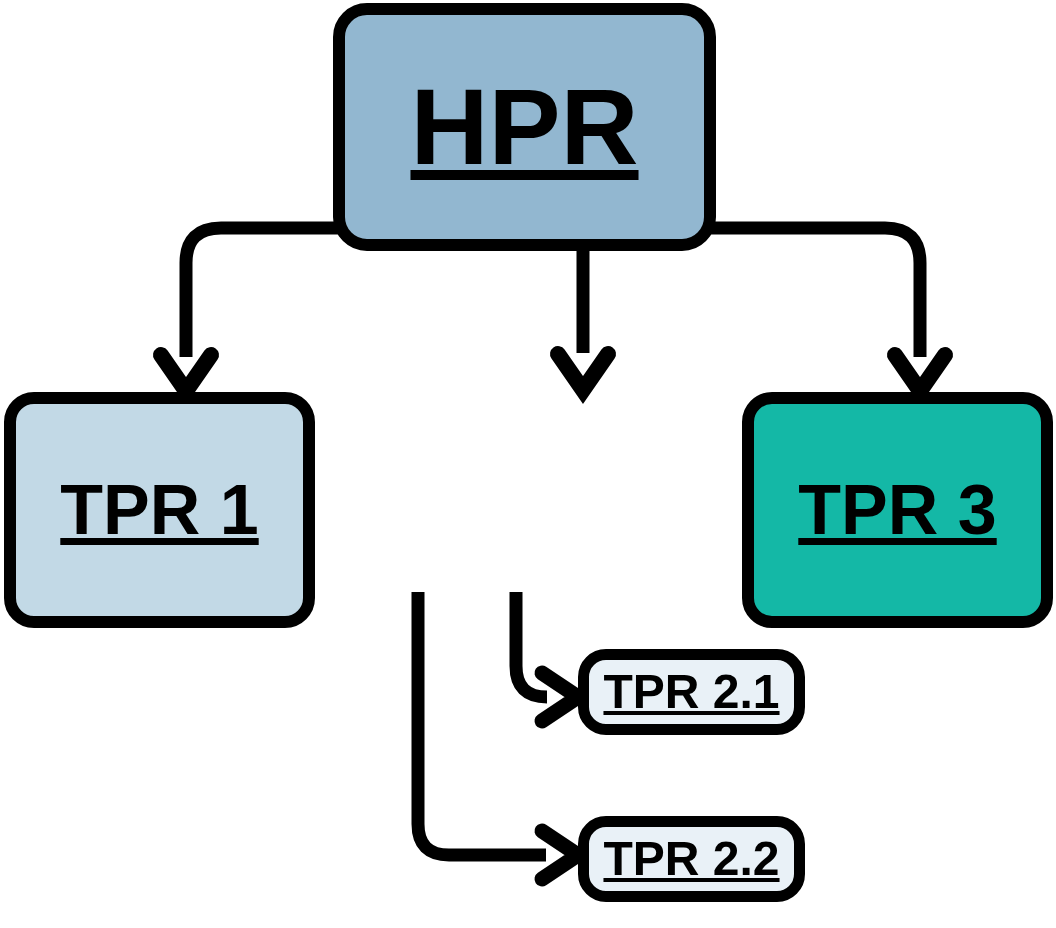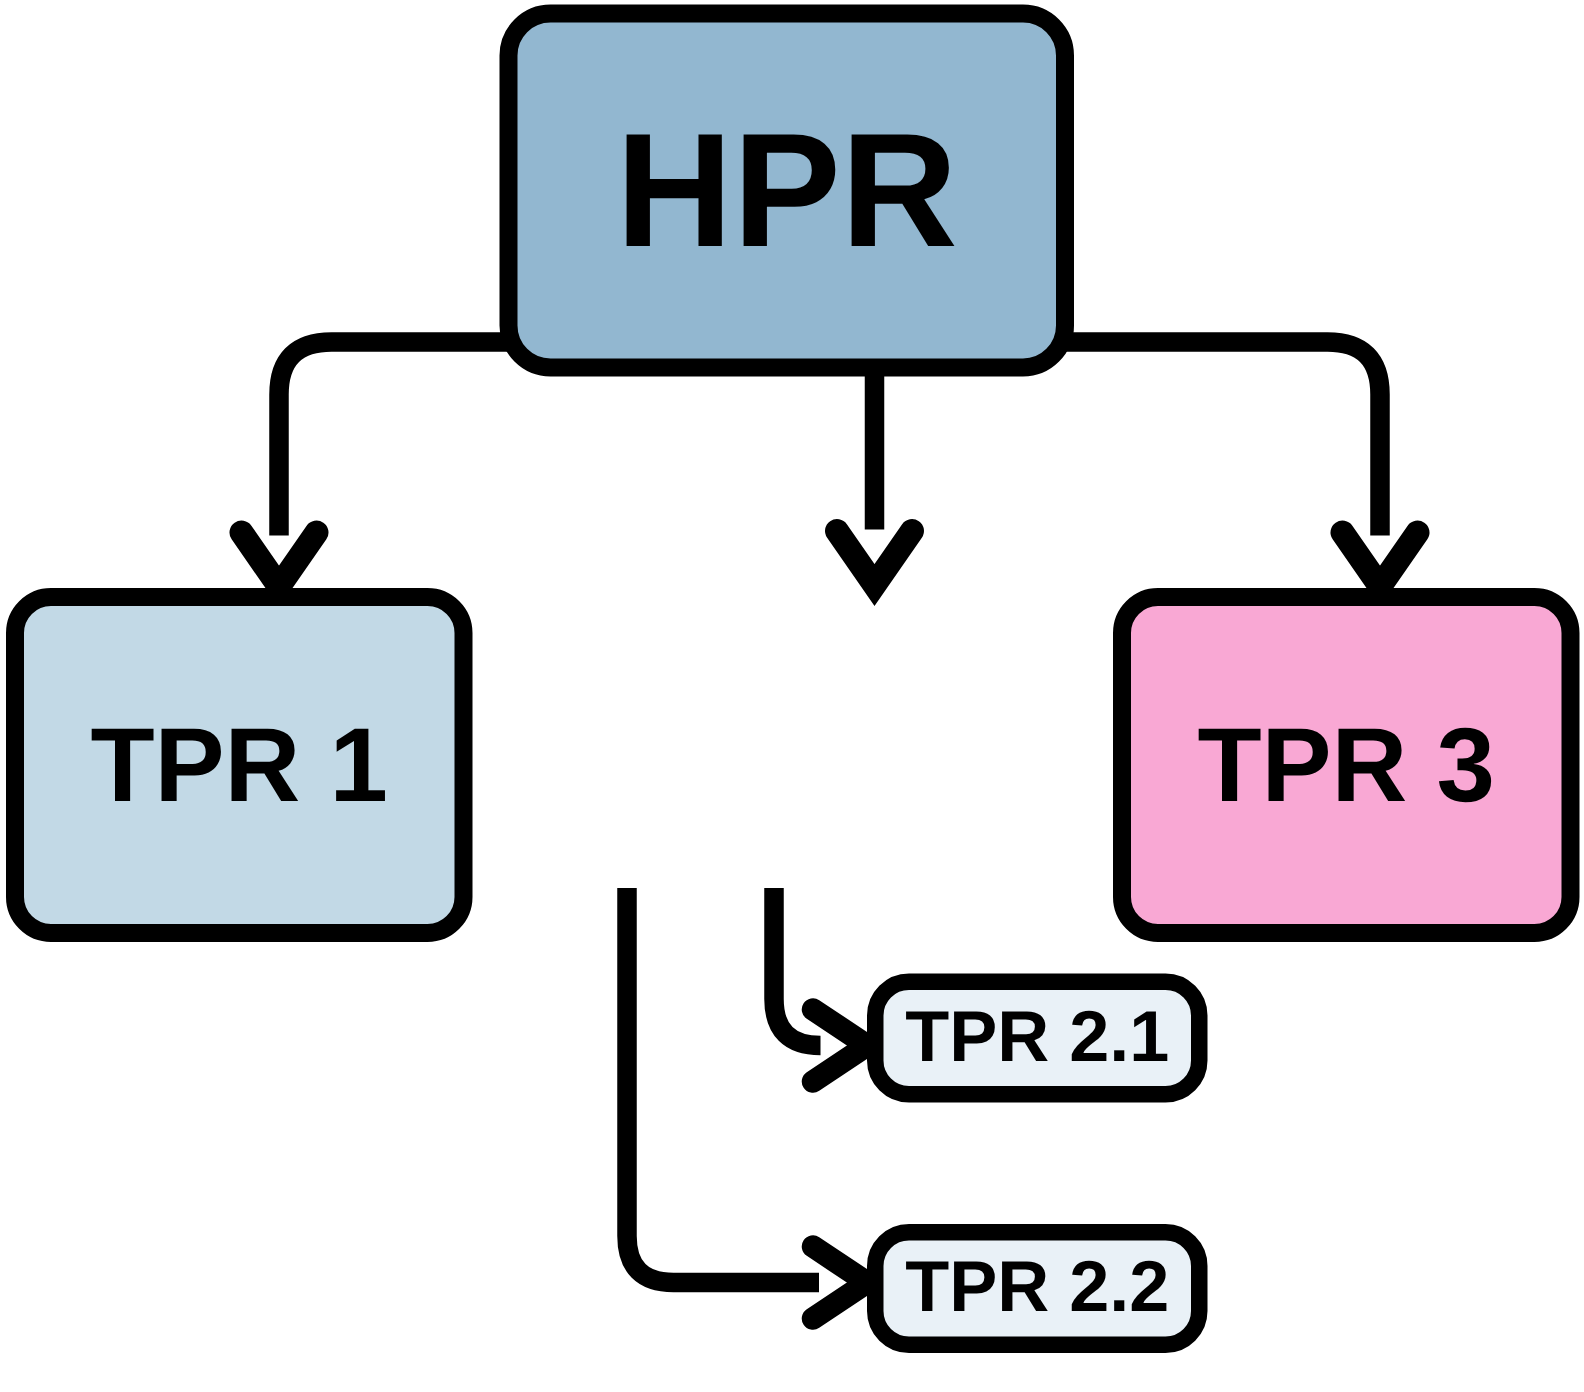--- a/index.html
+++ b/index.html
@@ -41,20 +41,21 @@
     z-index: 2;
     box-sizing: border-box;
     border: 12px solid #000000;
     border-radius: 34px;
     display: flex;
     align-items: center;
     justify-content: center;
     color: #000000;
     font-weight: bold;
     white-space: nowrap;
+    text-decoration: underline;
   }
   .node-root {
     left: 333px; top: 3px;
     width: 383px; height: 248px;
     font-size: 108px;
   }
   .node-l1 {
     border-radius: 30px;
     font-size: 70px;
     top: 392px;
@@ -103,21 +104,21 @@
 
   <div class="node node-root" style="background-color: rgb(146, 183, 208);">
     <span class="label">HPR</span>
   </div>
 
   <div class="node node-l1 node-tpr1" style="background-color: rgb(194, 217, 230);">
     <span class="label">TPR 1</span>
   </div>
 
 
-  <div class="node node-l1 node-tpr3" style="background-color: #f9a8d4;">
+  <div class="node node-l1 node-tpr3" style="background-color: #14b8a6;">
     <span class="label">TPR 3</span>
   </div>
 
   <div class="node node-l2 node-tpr21" style="background-color: rgb(233, 241, 247);">
     <span class="label">TPR 2.1</span>
   </div>
 
   <div class="node node-l2 node-tpr22" style="background-color: rgb(233, 241, 247);">
     <span class="label">TPR 2.2</span>
   </div>

